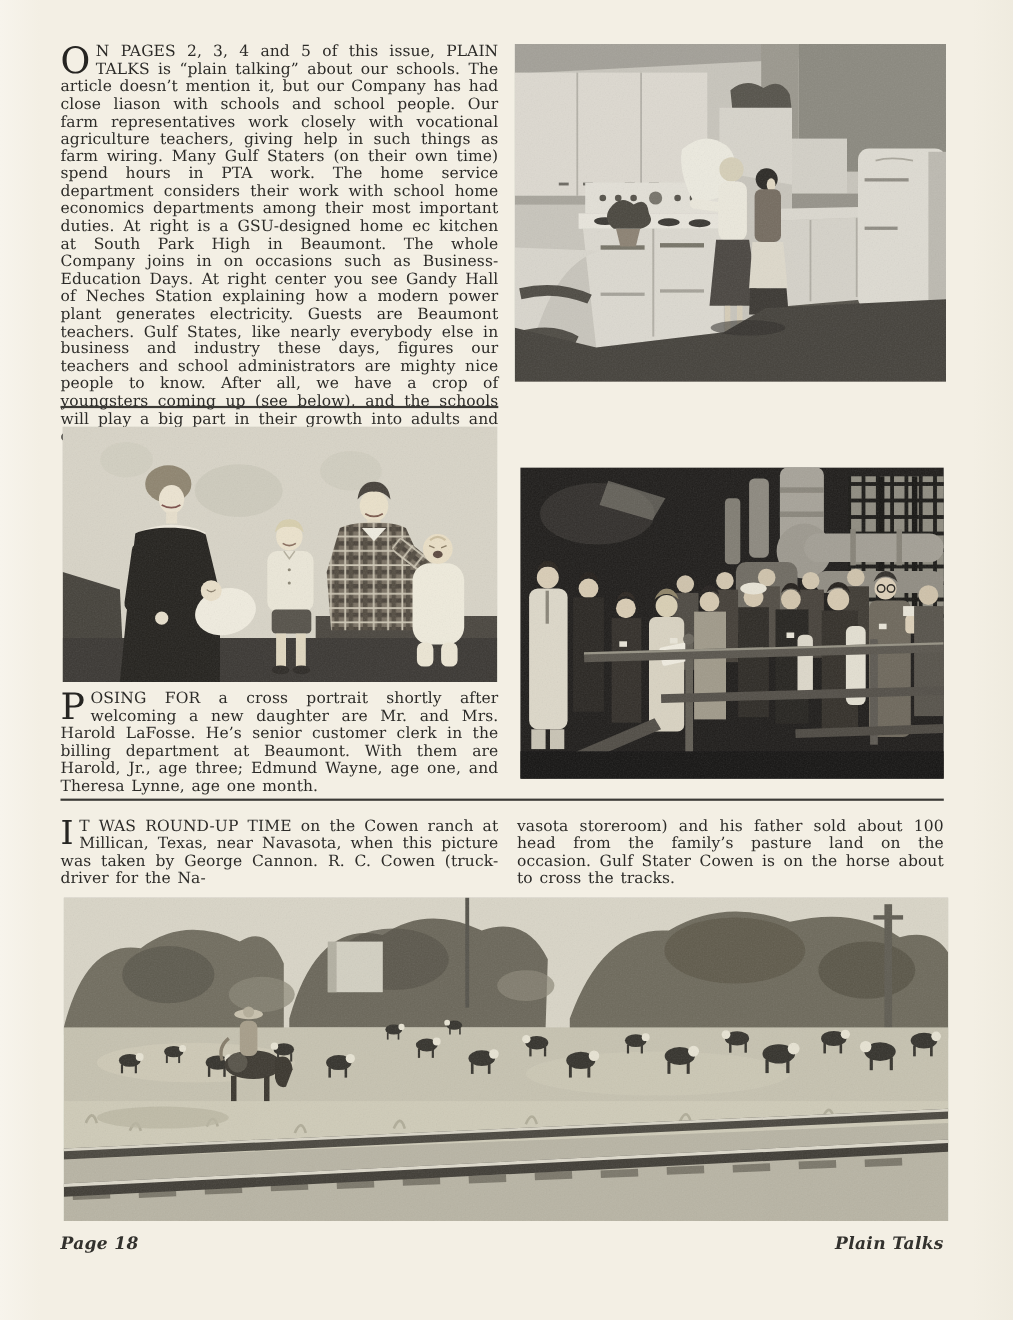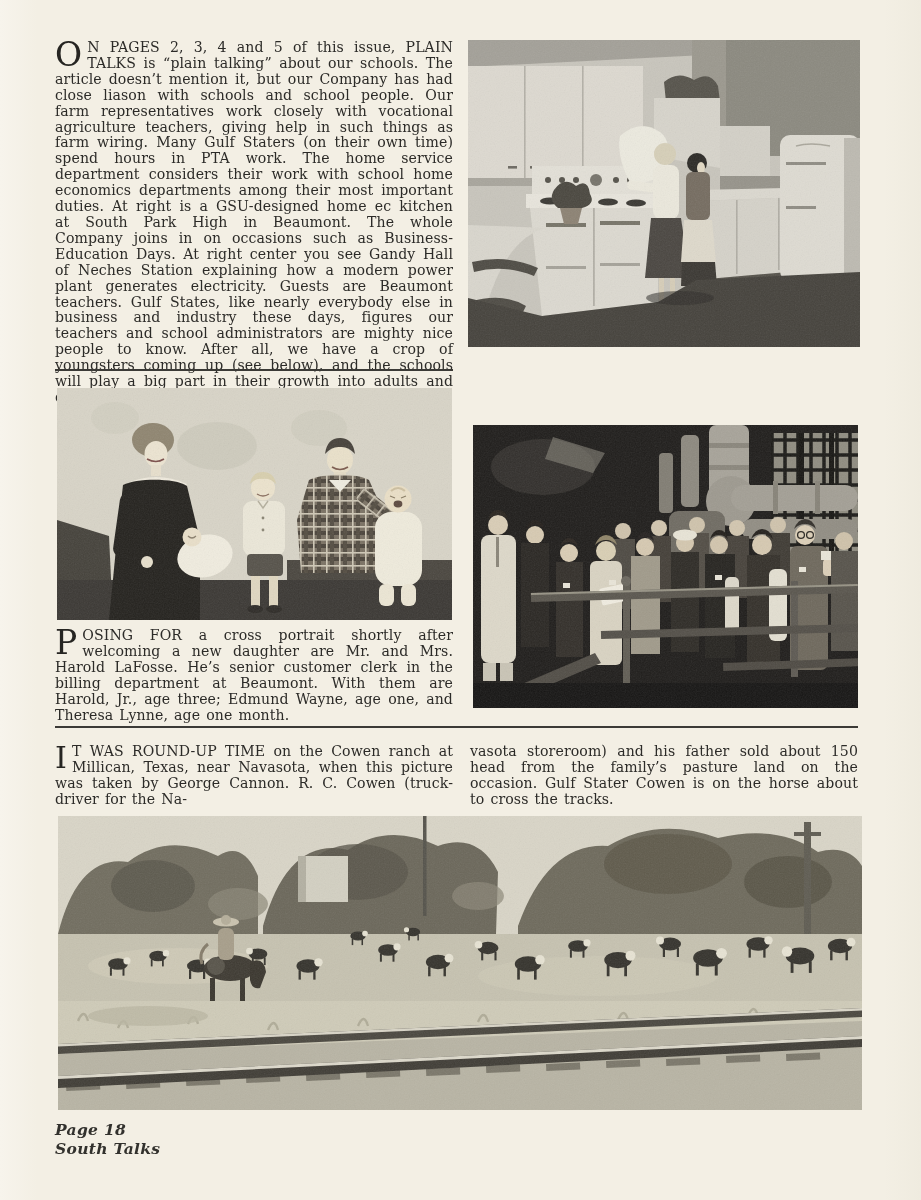--- a/index.html
+++ b/index.html
@@ -14,21 +14,21 @@
   }
   .dropcap{
     float:left;font-size:33px;line-height:27px;padding:1px 5px 0 0;color:#262522;
   }
   .rule{position:absolute;height:2px;background:#3b3a36;}
   figure{position:absolute;margin:0;padding:0;background:#c9c6bd;}
   figure svg{display:block;width:100%;height:100%;}
   .footer{
     position:absolute;left:55px;top:1120px;width:803px;
     display:flex;justify-content:space-between;
-    font-style:italic;font-weight:bold;font-size:15.5px;color:#32312d;letter-spacing:.3px;flex-direction:column;
+    font-style:italic;font-weight:bold;font-size:15.5px;color:#32312d;letter-spacing:.3px;
   }
 </style>
 </head>
 <body>
 
 <div class="page">
 
   <svg width="0" height="0" style="position:absolute">
     <defs>
       <filter id="grainF">
@@ -322,21 +322,21 @@
       <rect width="385" height="283" filter="url(#grainF)" opacity=".12"></rect>
     </svg>
   </figure>
 
   <div class="rule" style="left:55px;top:726px;width:803px;"></div>
 
   <div class="textblock" style="left:55px;top:744px;width:398px;">
     <span class="dropcap" style="font-size:30px;line-height:26px;">I</span><span>T WAS ROUND-UP TIME on the Cowen ranch at Millican, Texas, near Navasota, when this picture was taken by George Cannon.  R. C. Cowen (truck-driver for the Na-</span>
   </div>
   <div class="textblock" style="left:470px;top:744px;width:388px;">
-    <span>vasota storeroom) and his father sold about 150 head from the family’s pasture land on the occasion.  Gulf Stater Cowen is on the horse about to cross the tracks.</span>
+    <span>vasota storeroom) and his father sold about 100 head from the family’s pasture land on the occasion.  Gulf Stater Cowen is on the horse about to cross the tracks.</span>
   </div>
 
   <figure style="left:58px;top:816px;width:804px;height:294px;">
     <svg viewBox="0 0 804 294" preserveAspectRatio="none">
       <rect width="804" height="294" fill="#d9d5c7"></rect>
       <g>
         <path d="M0,118 Q20,38 70,46 Q110,16 160,40 Q185,24 200,60 L200,120 L0,125 Z" fill="#716d5f"></path>
         <path d="M205,110 Q230,20 290,34 Q330,6 380,30 Q420,16 440,56 L438,118 L205,118 Z" fill="#6b675a"></path>
         <path d="M460,110 Q490,26 550,30 Q600,0 660,22 Q720,8 760,36 Q790,28 804,50 L804,128 L460,120 Z" fill="#6e6a5c"></path>
         <ellipse cx="95" cy="70" rx="42" ry="26" fill="#5a564b" opacity=".8"></ellipse>
@@ -411,16 +411,16 @@
         <polygon points="0,228 804,192 804,194.5 0,230.5" fill="#d9d5c7"></polygon>
         <polygon points="0,260 804,220 804,231 0,272" fill="#403d36"></polygon>
         <polygon points="0,260 804,220 804,223 0,263" fill="#ddd9cb"></polygon>
       </g>
       <rect width="804" height="294" filter="url(#grainF)" opacity=".12"></rect>
     </svg>
   </figure>
 
   <div class="footer">
     <span>Page 18</span>
-    <span>South Talks</span>
+    <span>Plain Talks</span>
   </div>
 
 </div>
 
 </body></html>

